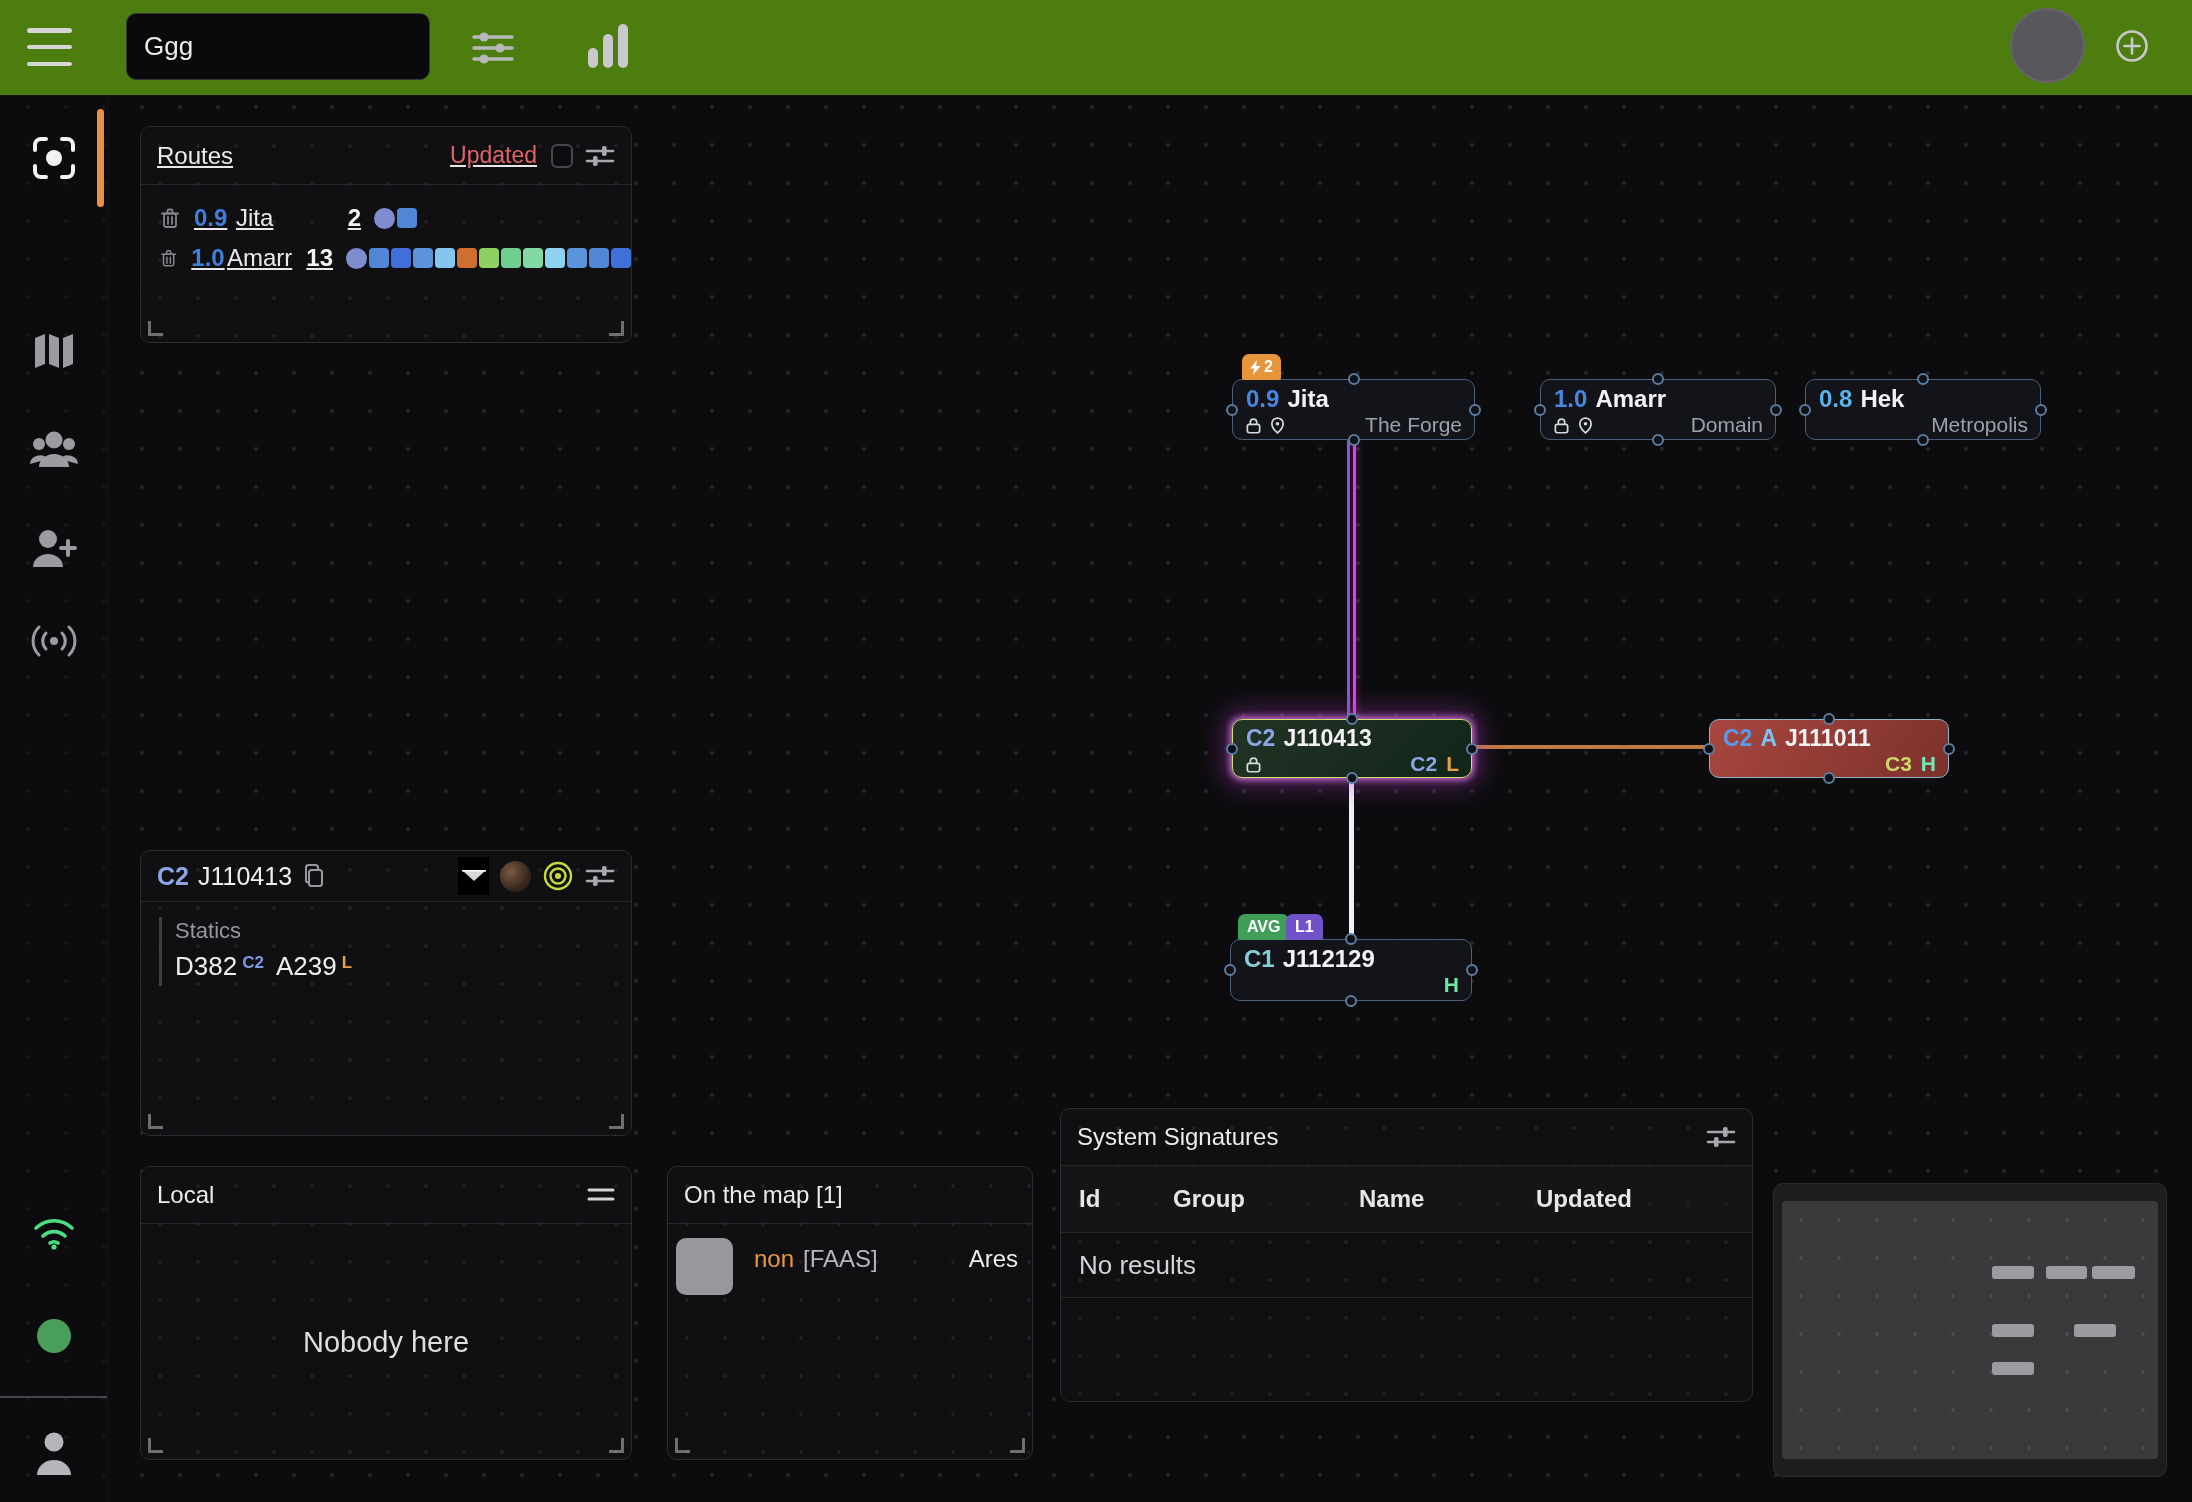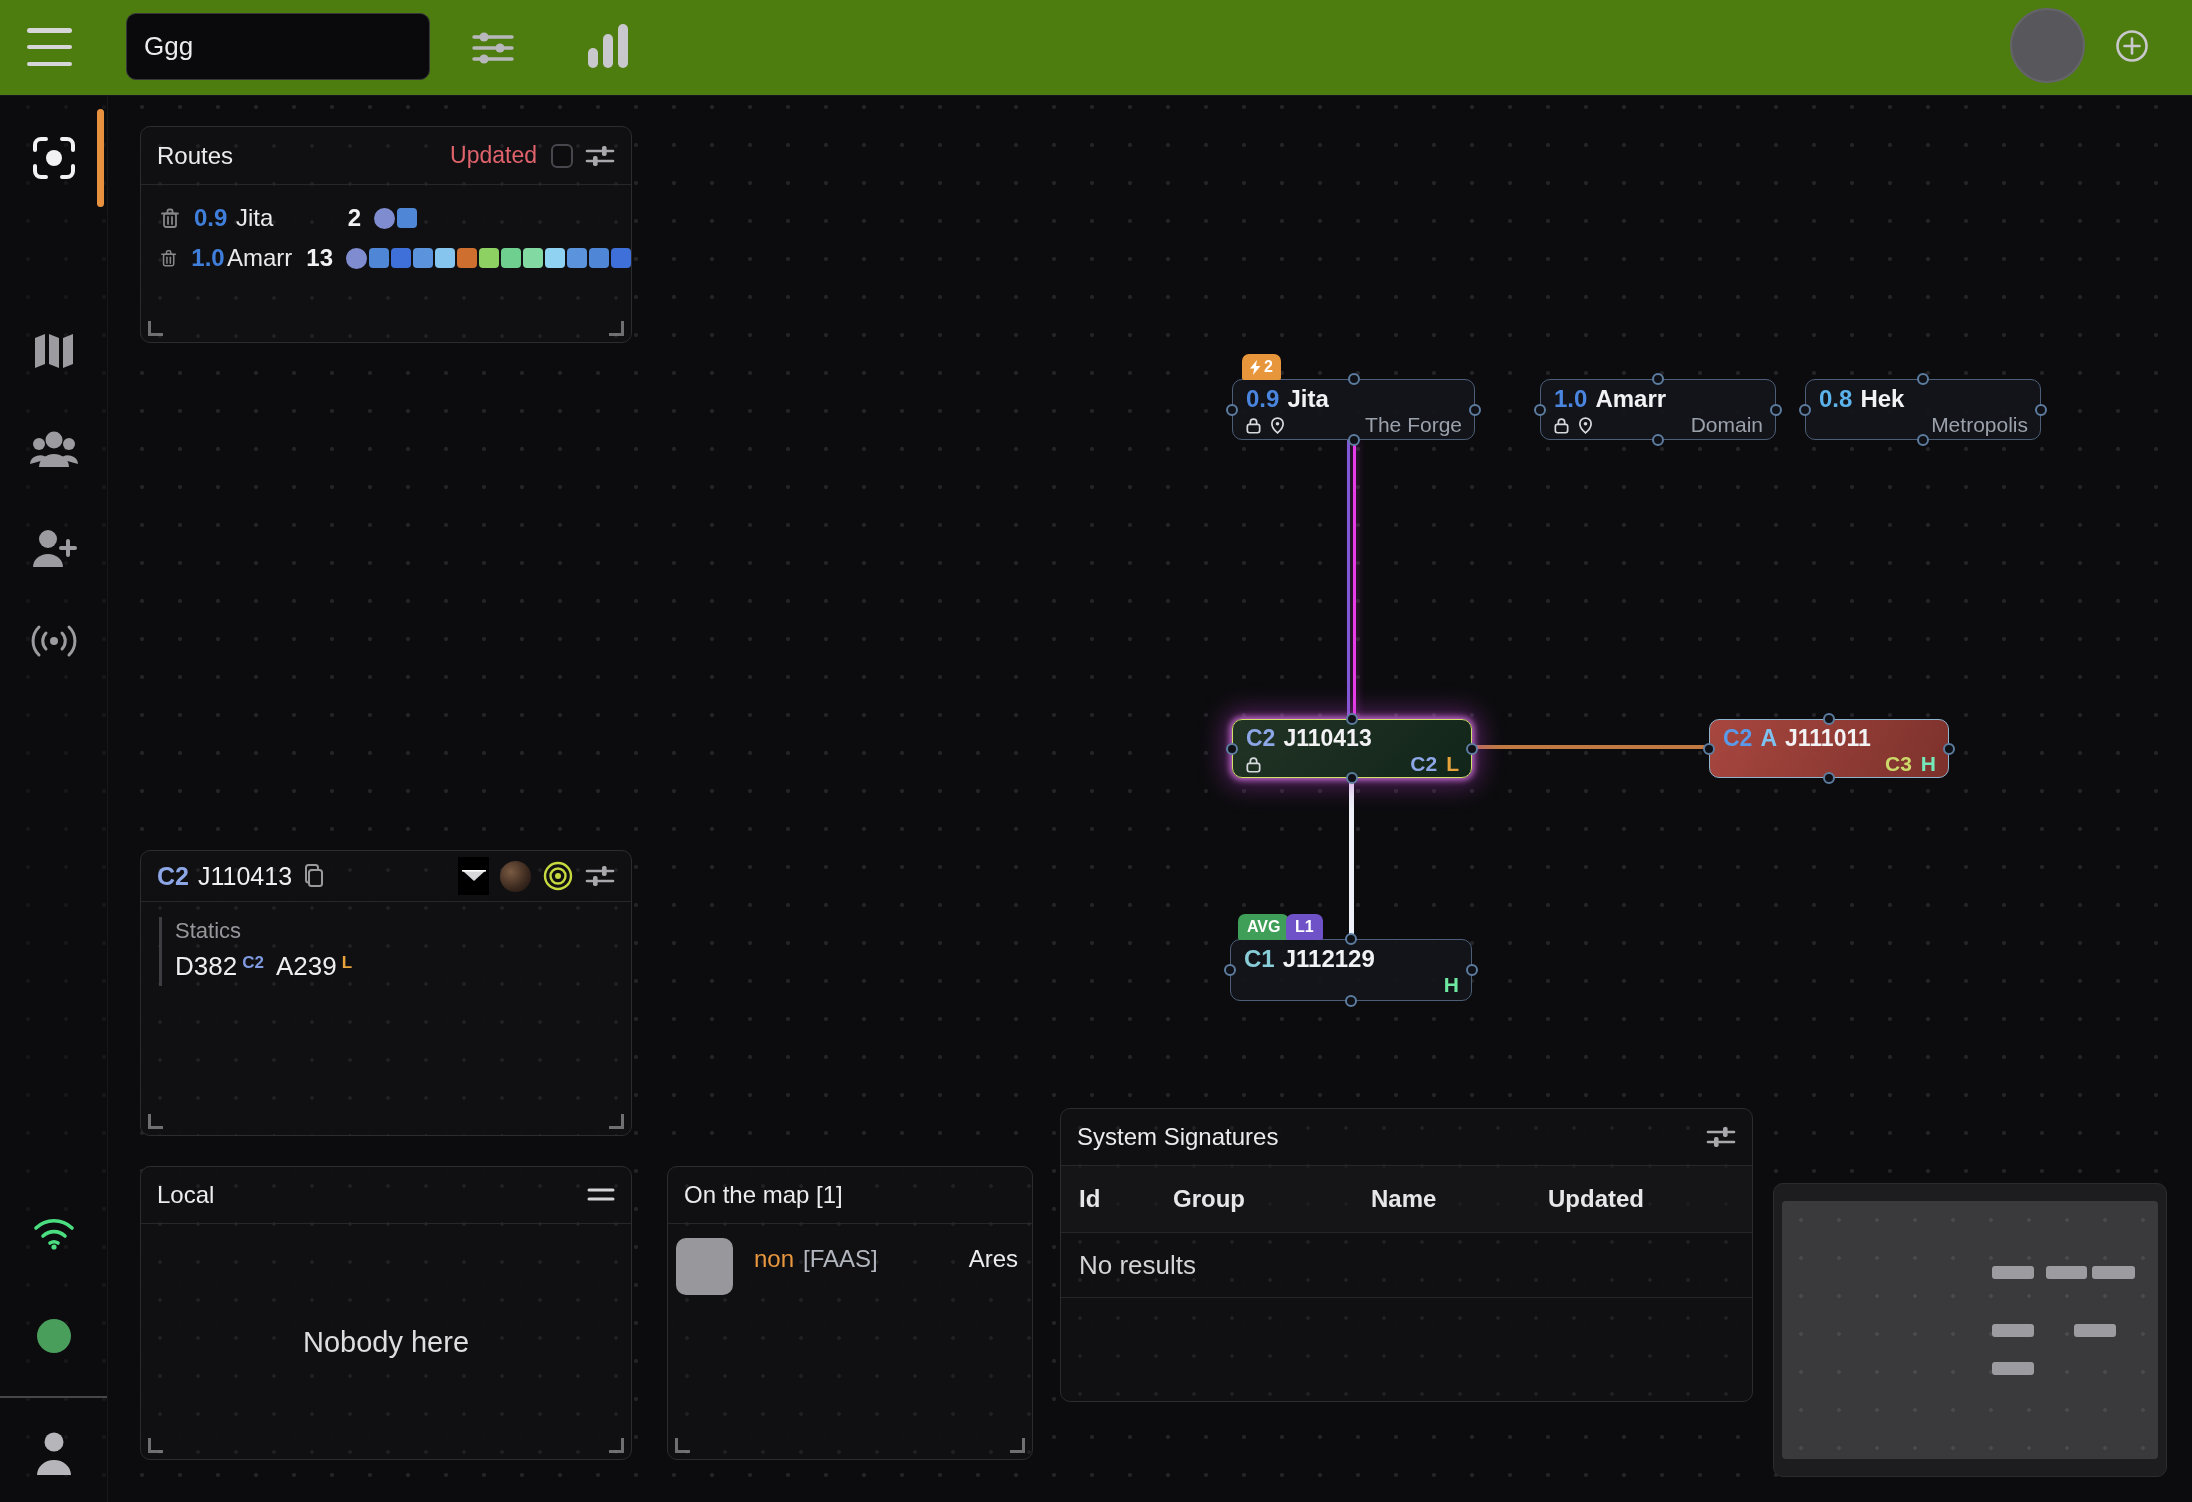--- a/index.html
+++ b/index.html
@@ -61,21 +61,21 @@
   .planet{width:31px;height:31px;border-radius:50%;background:radial-gradient(circle at 35% 35%,#7a5a42,#3a281e 60%,#17100c);}
   .flagbox{width:31px;height:38px;background:#000;display:flex;align-items:center;justify-content:center;}
   
   .pilot-row{display:flex;align-items:flex-start;padding:14px 14px 0 8px;}
   .pilot-avatar{width:57px;height:57px;border-radius:10px;background:#98989c;}
   .pilot-main{display:flex;flex:1;font-size:24px;padding-top:7px;margin-left:21px;}
   
   .sig-cols{display:flex;height:66px;align-items:center;padding-left:18px;font-weight:bold;font-size:24px;color:#e7e7e9;border-bottom:1px solid #26262a;background:rgba(26,26,29,.55);}
   .sig-cols span:nth-child(1){width:94px;}
   .sig-cols span:nth-child(2){width:186px;}
-  .sig-cols span:nth-child(3){width:177px;margin-left:12px;}
+  .sig-cols span:nth-child(3){width:177px;}
   .sig-empty{height:64px;display:flex;align-items:center;padding-left:18px;font-size:26px;color:#d3d3d7;border-bottom:1px solid #26262a;}
   
   .minimap{position:absolute;left:1773px;top:1183px;width:394px;height:294px;background:#1d1d1f;border:1px solid #2c2c30;border-radius:10px;z-index:10;box-sizing:border-box;}
   .mm-inner{position:absolute;left:8px;top:17px;width:376px;height:258px;background:#3a3a3d;border-radius:4px;background-image:radial-gradient(circle,#4a4a4e 1.6px,transparent 2.1px);background-size:38px 38px;}
   .mm-bar{position:absolute;height:13px;background:#9c9ca0;border-radius:3px;}
 </style>
 </head>
 <body>
 
 <div class="topbar">
@@ -308,21 +308,21 @@
   <div class="n-sub">
       <span class="n-ic"></span>
       <span class="n-cls" style="color: rgb(110, 232, 160);">H</span>
     </div>
   <span class="hnd h-top"></span>
     <span class="hnd h-bot"></span>
     <span class="hnd h-left"></span>
     <span class="hnd h-right"></span>
 </div>
 
-<div class="panel" style="left:140px;top:126px;width:492px;height:217px;">
+<div class="panel" style="left:140px;top:126px;width:492px;height:217px;text-decoration:underline;">
   <div class="panel-hd" style="height:57px;">
     <span>Routes</span>
     <span style="margin-left: auto; font-size: 23px; color: rgb(224, 99, 108);">Updated</span>
     <span class="chk"></span>
     <svg width="30" height="26" viewBox="0 0 30 26">
       <g stroke="#a8a8ac" stroke-width="2.6" stroke-linecap="round">
           <line x1="2" y1="8" x2="28" y2="8"></line>
           <line x1="2" y1="18" x2="28" y2="18"></line>
         </g>
       <rect x="17" y="3" width="4.6" height="10" rx="1.8" fill="#a8a8ac"></rect>

